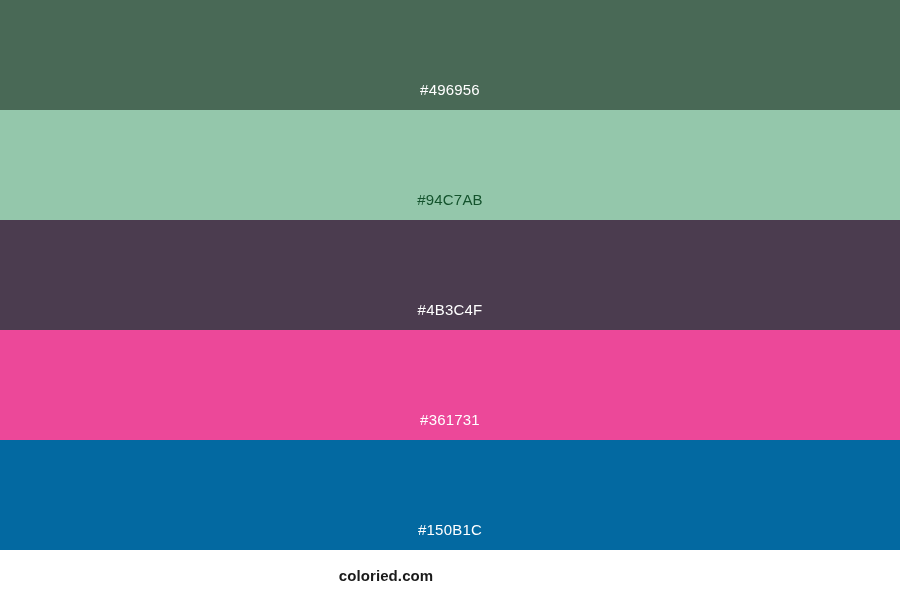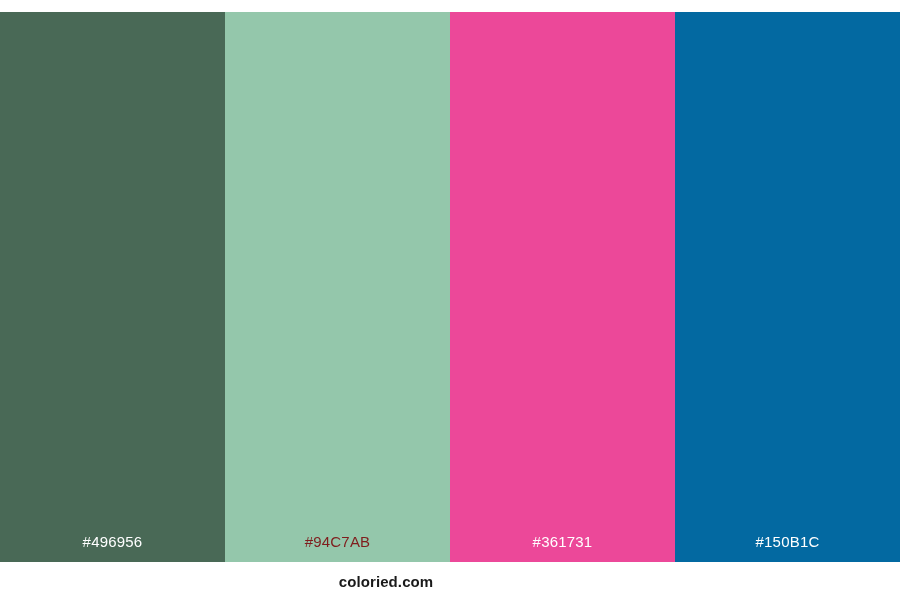--- a/index.html
+++ b/index.html
@@ -18,23 +18,22 @@
     width: 900px;
     height: 600px;
     display: flex;
     flex-direction: column;
     background: #ffffff;
   }
   #swatch-strip {
     width: 900px;
     height: 550px;
     display: flex;
-    flex-direction: row;
+    flex-direction: column;
     align-items: stretch;
-    margin-top: 12px;
   }
   .swatch {
     flex: 1 1 20%;
     height: 550px;
     position: relative;
     display: flex;
     align-items: flex-end;
     justify-content: center;
     box-sizing: border-box;
   }
@@ -44,21 +43,21 @@
     text-align: center;
     font-size: 15px;
     font-weight: 400;
     letter-spacing: 0.2px;
     line-height: 1;
     padding-bottom: 13px;
     font-family: "Liberation Sans", "DejaVu Sans", sans-serif;
     user-select: text;
   }
   .label-light { color: #ffffff; }
-  .label-dark  { color: #7f1d1d; }
+  .label-dark  { color: #14532d; }
 
   #footer-bar {
     width: 772px;
     height: 50px;
     background: #ffffff;
     display: flex;
     align-items: center;
     justify-content: center;
   }
   #site-credit {
@@ -78,20 +77,23 @@
   <div id="swatch-strip">
 
     <div class="swatch" style="background-color: rgb(73, 105, 86);">
       <span class="swatch-label label-light">#496956</span>
     </div>
 
     <div class="swatch" style="background-color: rgb(148, 199, 171);">
       <span class="swatch-label label-dark">#94C7AB</span>
     </div>
 
+    <div class="swatch" style="background-color: rgb(75, 60, 79);">
+      <span class="swatch-label label-light">#4B3C4F</span>
+    </div>
 
     <div class="swatch" style="background-color: #ec4899;">
       <span class="swatch-label label-light">#361731</span>
     </div>
 
     <div class="swatch" style="background-color: #0369a1;">
       <span class="swatch-label label-light">#150B1C</span>
     </div>
 
   </div>

